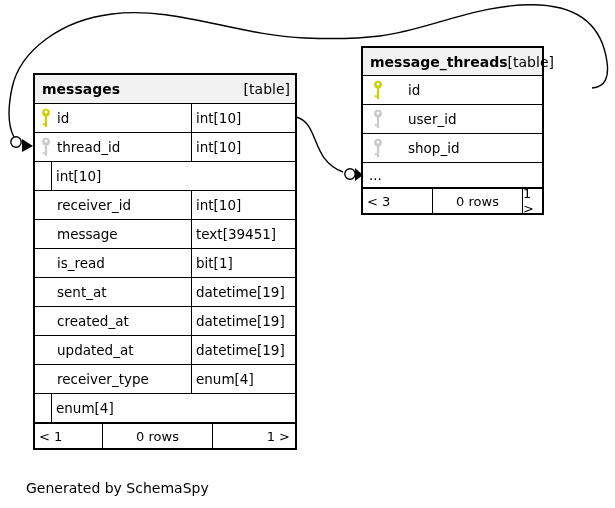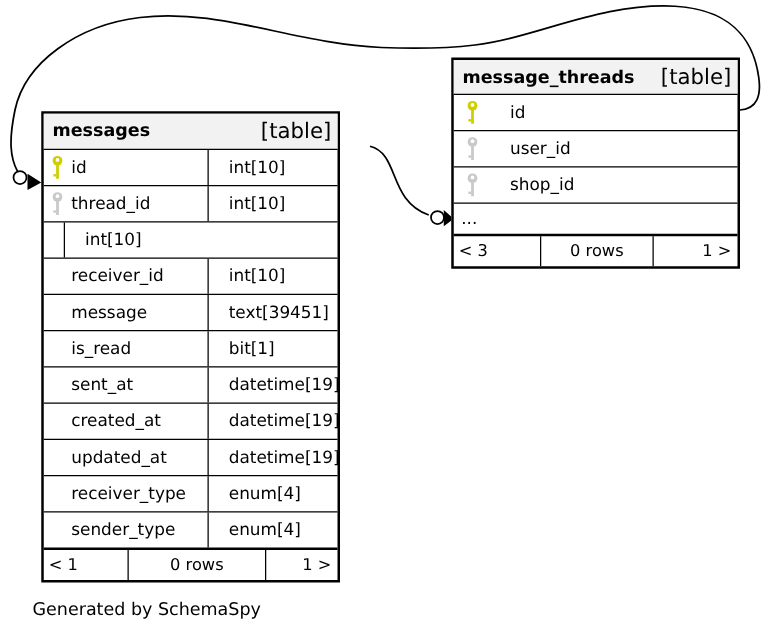--- a/index.html
+++ b/index.html
@@ -24,58 +24,58 @@
     box-sizing:border-box;
     font-size:13.5px;
   }
   .thead{
     display:flex;align-items:center;
     background:var(--header-bg);
     padding:0 5px 0 7px;
     box-sizing:border-box;
   }
   .tname{font-weight:bold;font-size:14px;}
-  .ttag{margin-left:auto;font-size:17px;}
+  .ttag{margin-left:auto;font-size:14px;}
   .row{
     display:flex;align-items:center;
     border-top:1px solid var(--line);
     box-sizing:border-box;
   }
   .keyic{width:10px;flex:0 0 10px;display:flex;align-items:center;}
   .row[data-keytype="none"] .keyic{visibility:hidden;}
   .row[data-keytype="primary"] .keyic{color:var(--primary-key);}
   .row[data-keytype="foreign"] .keyic{color:var(--foreign-key);}
   .cname{flex:1;align-self:stretch;display:flex;align-items:center;}
   .ctype{
     align-self:stretch;display:flex;align-items:center;
     border-left:1px solid var(--line);
-    padding-left:16px;box-sizing:border-box;
+    padding-left:4px;box-sizing:border-box;
   }
   .tfoot{
     display:flex;align-items:center;
     border-top:2px solid var(--line);
     box-sizing:border-box;font-size:13px;
   }
   .fprev{padding-left:4px;border-right:1px solid var(--line);align-self:stretch;display:flex;align-items:center;box-sizing:border-box;}
   .frows{text-align:center;border-right:1px solid var(--line);align-self:stretch;display:flex;align-items:center;justify-content:center;box-sizing:border-box;}
   .fnext{flex:1;justify-content:flex-end;padding-right:5px;align-self:stretch;display:flex;align-items:center;}
 
   
-  .t-messages{left:33px;top:89px;width:239px;}
+  .t-messages{left:33px;top:73px;width:264px;}
   .t-messages .thead{height:28px;}
   .t-messages .row{height:29px;}
   .t-messages .row .keyic{margin-left:6px;}
   .t-messages .cname{margin-left:6px;}
   .t-messages .ctype{width:104px;flex:0 0 104px;}
   .t-messages .tfoot{height:26px;}
   .t-messages .fprev{width:68px;flex:0 0 68px;}
   .t-messages .frows{width:110px;flex:0 0 110px;}
 
   
-  .t-threads{left:361px;top:46px;width:231px;}
+  .t-threads{left:361px;top:46px;width:183px;}
   .t-threads .thead{height:27px;}
   .t-threads .row{height:29px;}
   .t-threads .row .keyic{margin-left:10px;}
   .t-threads .cname{margin-left:25px;}
   .t-threads .row-more{height:25px;}
   .t-threads .row-more .cname{margin-left:6px;}
   .t-threads .tfoot{height:26px;}
   .t-threads .fprev{width:70px;flex:0 0 70px;}
   .t-threads .frows{width:90px;flex:0 0 90px;}
 
@@ -235,21 +235,20 @@
     </div>
     <div class="row" data-keytype="none">
       <span class="keyic">
           <svg class="key-svg" width="10" height="20" viewBox="0 0 10 20">
             <circle cx="5" cy="4.6" r="3.9" fill="currentColor"></circle>
             <circle cx="5" cy="3.9" r="1.5" fill="#fff"></circle>
             <rect x="3.9" y="8" width="2.2" height="11" fill="currentColor"></rect>
             <rect x="1.7" y="15.3" width="2.2" height="1.9" fill="currentColor"></rect>
           </svg>
         </span>
-      <span class="cname">sender_type</span>
       <span class="ctype">enum[4]</span>
     </div>
 
     <div class="tfoot">
       <span class="fprev">&lt; 1</span>
       <span class="frows">0 rows</span>
       <span class="fnext">1 &gt;</span>
     </div>
   </div>
 

